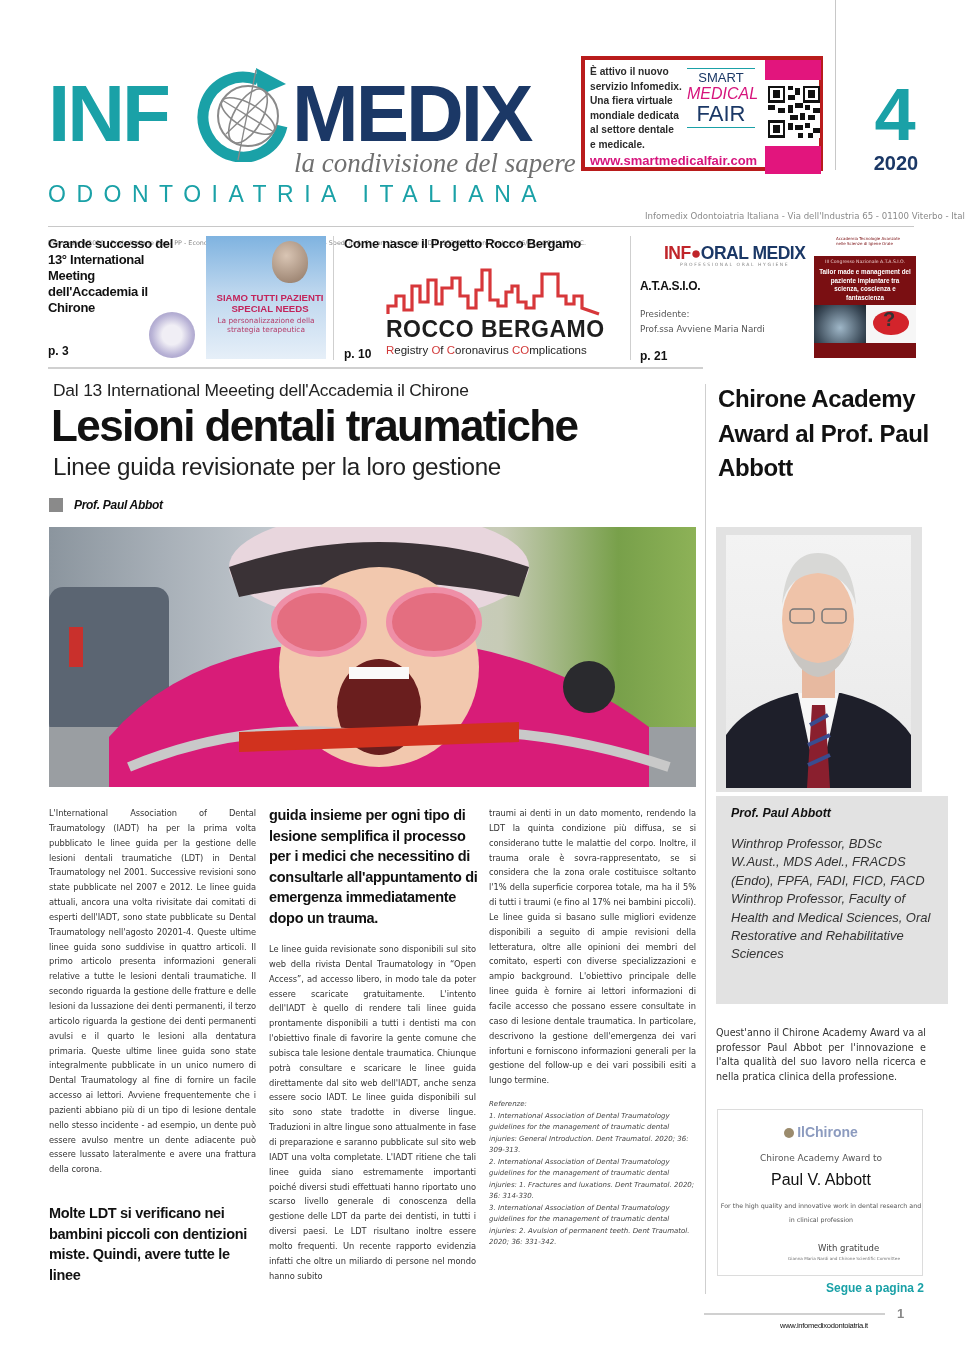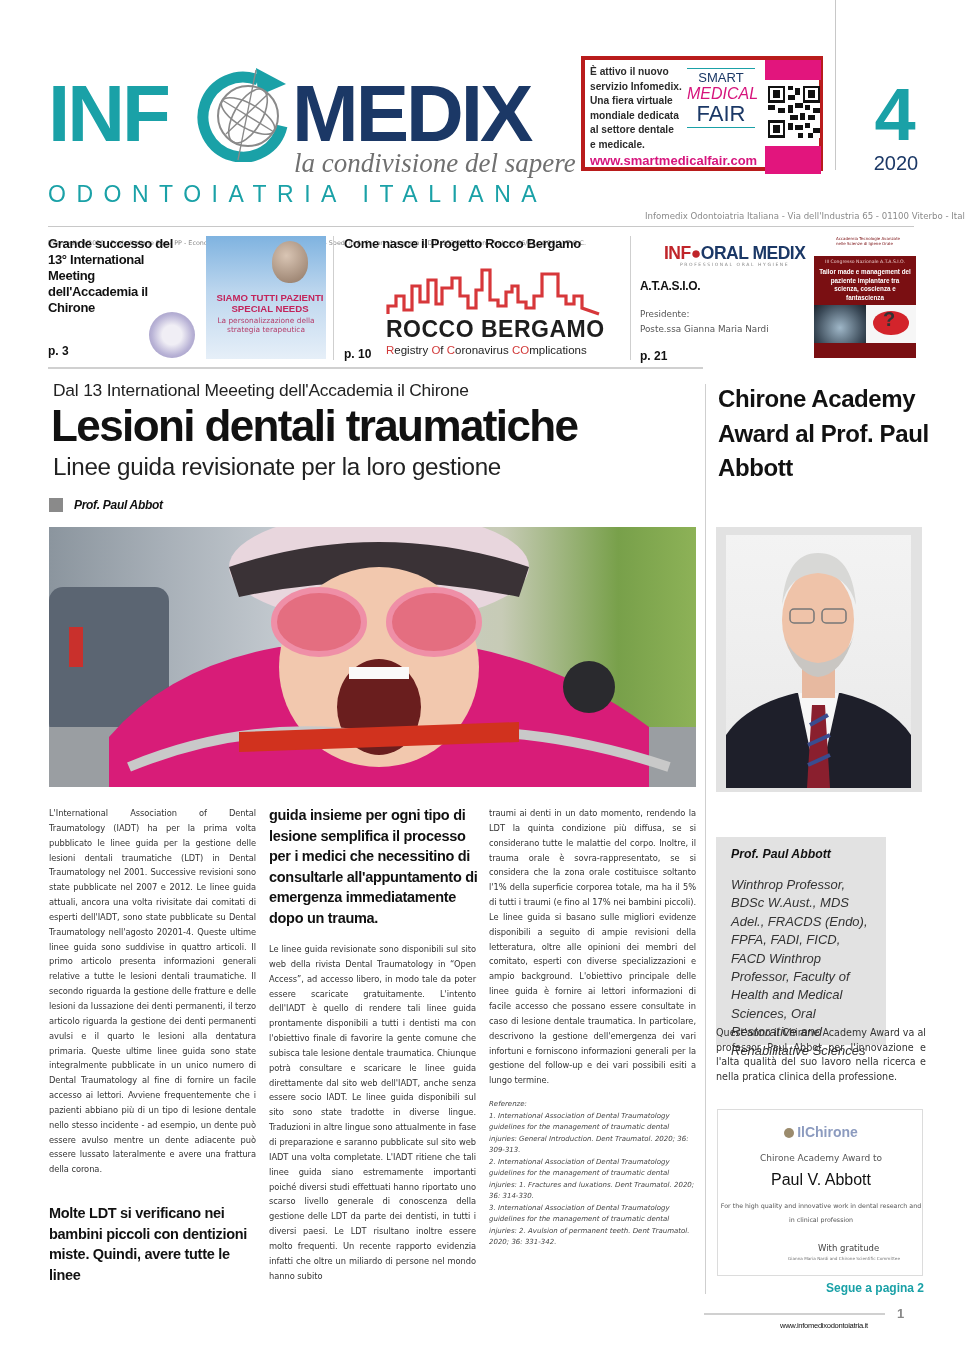--- a/index.html
+++ b/index.html
@@ -24,21 +24,21 @@
   .ad-url { position: absolute; left: 5px; top: 93px; font-family: "Liberation Sans", sans-serif; font-weight: 700; font-size: 13px; color: #d6147c; white-space: nowrap; }
   .ad-smart { position: absolute; left: 102px; top: 8px; width: 68px; border-top: 1px solid #1aa1a7; border-bottom: 1px solid #1aa1a7; text-align: center; padding: 1px 0; }
   .ad-smart .s1 { font-family: "Liberation Sans", sans-serif; font-size: 13px; color: #1b3866; display: block; line-height: 16px; }
   .ad-smart .s2 { font-family: "Liberation Sans", sans-serif; font-style: italic; font-size: 16px; color: #d6147c; display: block; line-height: 16px; }
   .ad-smart .s3 { font-family: "Liberation Sans", sans-serif; font-size: 22px; color: #1b3866; display: block; line-height: 24px; }
   .ad-pink-top { position: absolute; left: 180px; top: 0; width: 56px; height: 20px; background: #e2157d; }
   .ad-pink-bot { position: absolute; left: 180px; top: 86px; width: 56px; height: 28px; background: #e2157d; }
   .ad-qr { position: absolute; left: 183px; top: 24px; width: 52px; height: 55px; }
 
   .issue-num { left: 865px; top: 78px; width: 60px; text-align: center; font-family: "Liberation Sans", sans-serif; font-weight: 900; font-size: 74px; color: #1aa1a7; line-height: 1; }
-  .issue-year { left: 866px; top: 152px; width: 60px; text-align: center; font-family: "Liberation Sans", sans-serif; font-weight: 400; font-size: 20px; color: #1b3866; }
+  .issue-year { left: 866px; top: 152px; width: 60px; text-align: center; font-family: "Liberation Sans", sans-serif; font-weight: 700; font-size: 20px; color: #1b3866; }
 
   
   .teaser-title { font-family: "Liberation Sans", sans-serif; font-weight: 700; font-size: 13px; line-height: 16px; color: #111; letter-spacing: -0.3px; }
   .teaser-page { font-family: "Liberation Sans", sans-serif; font-weight: 700; font-size: 12px; color: #111; }
   .vdiv { width: 1px; background: #cfcfcf; }
   .special-needs { left: 206px; top: 236px; width: 120px; height: 123px; background: linear-gradient(180deg,#7fb3e0 0%,#bcd6ee 45%,#e6eff8 100%); overflow: hidden; }
   .special-needs .balloon { position: absolute; left: 66px; top: 5px; width: 36px; height: 42px; border-radius: 50% 50% 46% 46%; background: radial-gradient(circle at 40% 35%, #d9c5b4, #8f7663); }
   .special-needs .t1 { position: absolute; left: 0; top: 56px; width: 120px; text-align: center; font-family: "Liberation Sans", sans-serif; font-weight: 700; font-size: 9.6px; color: #c2245b; line-height: 11px; padding-left: 8px; }
   .special-needs .t2 { position: absolute; left: 0; top: 80px; width: 120px; text-align: center; font-size: 7.4px; color: #b43d6a; line-height: 9px; }
   .chirone-badge { left: 149px; top: 312px; width: 46px; height: 46px; border-radius: 50%; background: radial-gradient(circle, #f0eef5 30%, #b9b3d6 62%, #8e87b8 100%); }
@@ -73,21 +73,21 @@
   .byline-square { left: 49px; top: 498px; width: 14px; height: 14px; background: #8a8a8a; }
   .byline { left: 74px; top: 498px; font-family: "Liberation Sans", sans-serif; font-style: italic; font-weight: 700; font-size: 12px; color: #111; letter-spacing: -0.3px; }
 
   .main-photo { left: 49px; top: 527px; width: 647px; height: 260px; overflow: hidden; background: linear-gradient(90deg,#8b959e 0%,#a8b0b8 18%,#c9cfd4 40%,#c7cbb6 70%,#78a04a 88%,#8db257 100%); }
 
   
   .sidebar-vline { left: 705px; top: 384px; width: 1px; height: 910px; background: #cfcfcf; }
   .side-title { left: 718px; top: 382px; font-family: "Liberation Sans", sans-serif; font-weight: 700; font-size: 24px; line-height: 34.5px; color: #111; letter-spacing: -0.4px; width: 230px; }
   .portrait { left: 716px; top: 527px; width: 206px; height: 265px; background: #e2e2e2; }
   .portrait-inner { position: absolute; left: 10px; top: 8px; width: 185px; height: 253px; background: linear-gradient(180deg,#f3f3f3,#e9e9e9); overflow: hidden; }
-  .bio-box { left: 716px; top: 796px; width: 170px; height: 208px; background: #e2e2e2; padding: 8px 15px; margin-top: 41px; }
+  .bio-box { left: 716px; top: 796px; width: 232px; height: 208px; background: #e2e2e2; padding: 8px 15px; }
   .bio-name { font-family: "Liberation Sans", sans-serif; font-weight: 700; font-style: italic; font-size: 12.3px; color: #111; margin-top: 2px; }
   .bio-text { margin-top: 15px; font-family: "Liberation Sans", sans-serif; font-style: italic; font-size: 13px; line-height: 18.4px; color: #333; }
   .award-intro { left: 716px; top: 1026px; width: 210px; font-size: 9.6px; line-height: 14.6px; color: #333; text-align: justify; }
   .award-card { left: 717px; top: 1109px; width: 206px; height: 167px; border: 1px solid #dcdcdc; background: #fff; text-align: center; }
   .award-logo { position: absolute; left: 0; top: 14px; width: 206px; font-family: "Liberation Sans", sans-serif; font-weight: 900; font-size: 14px; color: #8c9bbf; }
   .award-logo .dot { display: inline-block; width: 10px; height: 10px; border-radius: 50%; background: #9b8b6d; margin-right: 3px; vertical-align: -1px; }
   .award-line1 { position: absolute; left: 0; top: 43px; width: 206px; font-size: 9px; color: #555; }
   .award-name { position: absolute; left: 0; top: 61px; width: 206px; font-family: "Liberation Sans", sans-serif; font-size: 16px; color: #111; }
   .award-desc { position: absolute; left: 0; top: 89px; width: 206px; font-size: 6.3px; line-height: 14px; color: #555; }
   .award-grat { position: absolute; left: 100px; top: 133px; font-size: 8.5px; color: #444; }
@@ -195,21 +195,21 @@
 <div class="abs rocco-name">ROCCO BERGAMO</div>
 <div class="abs rocco-sub"><span class="r">R</span><span>egistry </span><span class="r">O</span><span>f </span><span class="r">C</span><span>oronavirus </span><span class="r">CO</span><span>mplications</span></div>
 <div class="abs teaser-page" style="left:344px; top:347px;">p. 10</div>
 
 <div class="abs vdiv" style="left:630px; top:236px; height:124px;"></div>
 <div class="abs oral-logo"><span class="a">INF</span><span class="a">●</span><span class="b">ORAL MEDIX</span></div>
 <div class="abs oral-tag">PROFESSIONAL ORAL HYGIENE</div>
 <div class="abs atasio">A.T.A.S.I.O.</div>
 <div class="abs presidente">
   <div>Presidente:</div>
-  <div>Poste.ssa Gianna Maria Nardi</div>
+  <div>Prof.ssa Avviene Maria Nardi</div>
 </div>
 <div class="abs teaser-page" style="left:640px; top:349px;">p. 21</div>
 <div class="abs congresso-head">Accademia Tecnologie Avanzate nelle Scienze di Igiene Orale</div>
 <div class="abs congresso">
   <div class="c1">III Congresso Nazionale A.T.A.S.I.O.</div>
   <div class="c2">Tailor made e management del paziente implantare tra scienza, coscienza e fantascienza</div>
   <div class="img1"></div>
   <div class="img2"></div>
   <div class="lips"></div>
   <div class="q">?</div>

